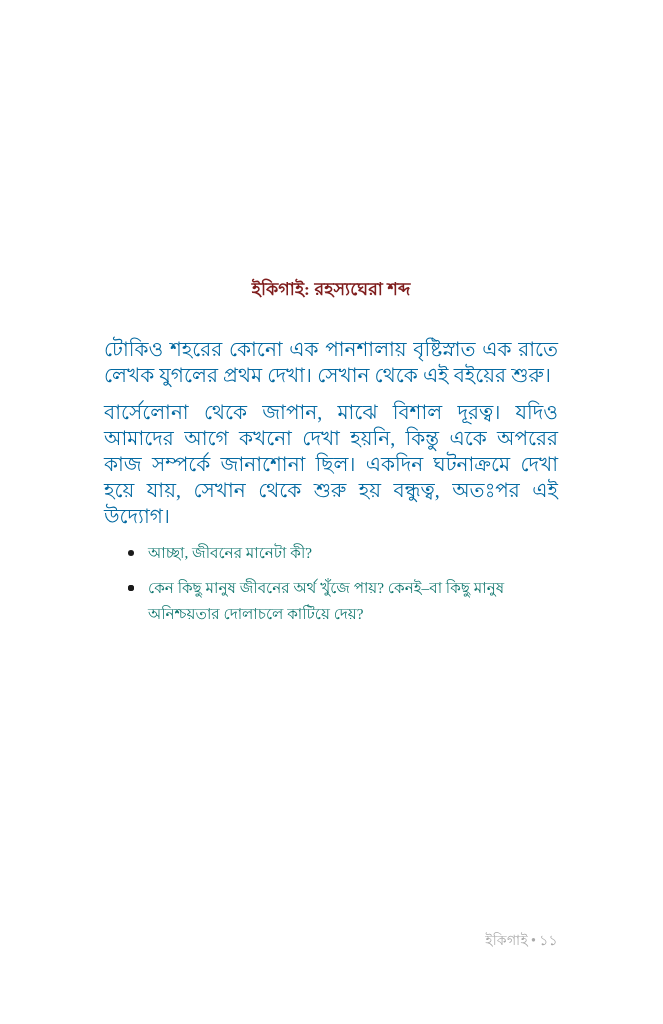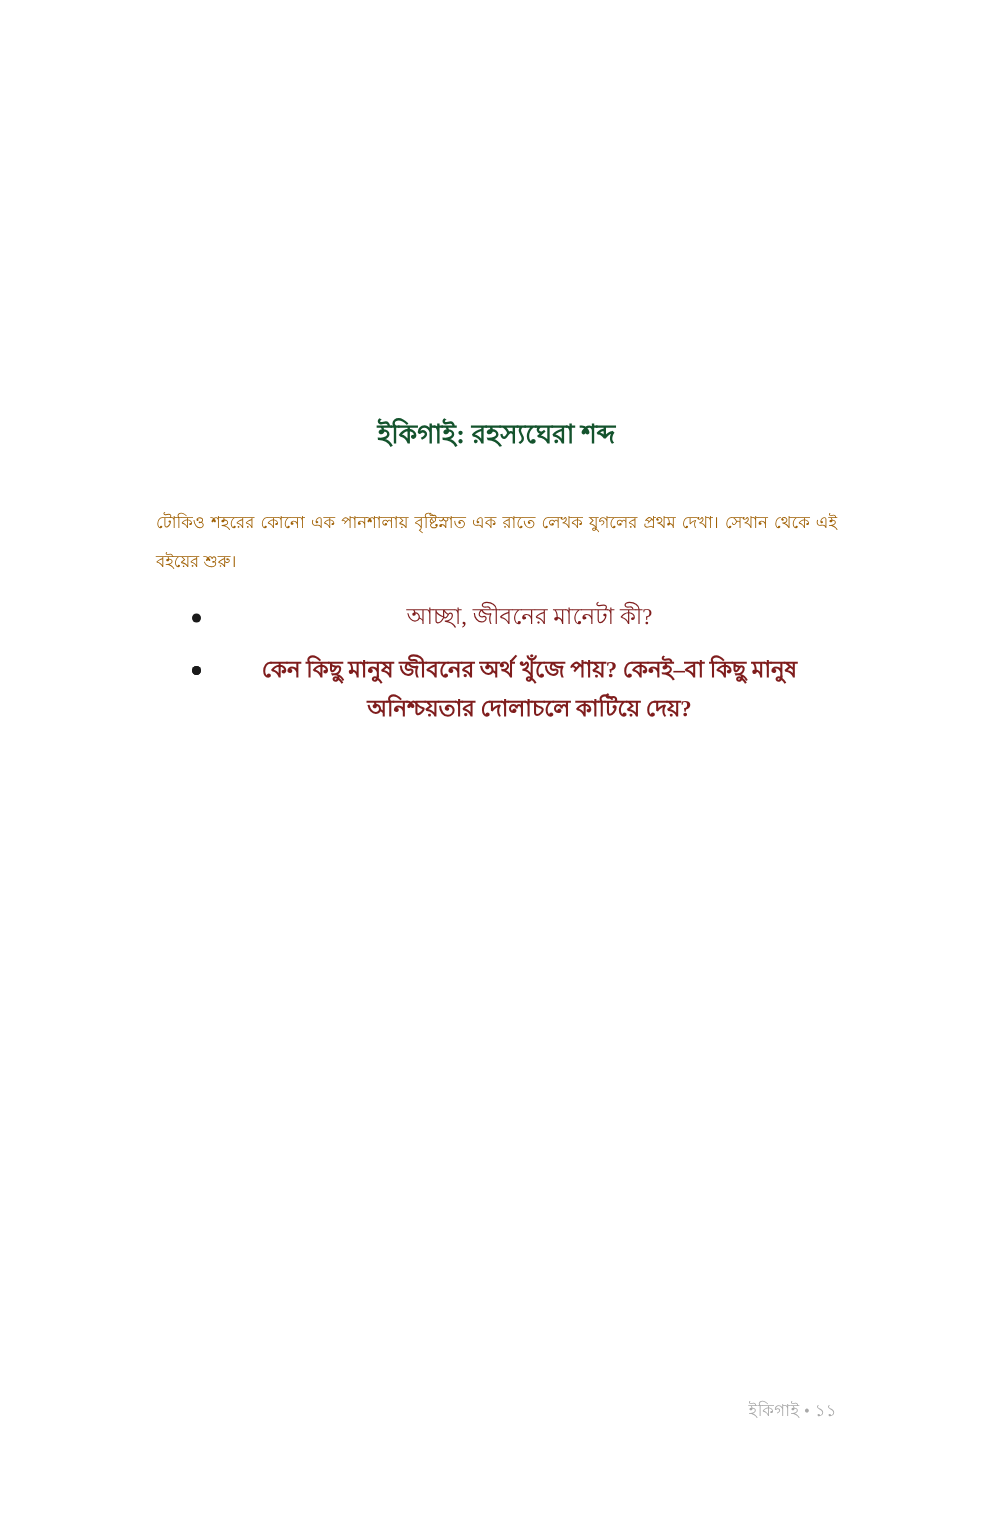--- a/index.html
+++ b/index.html
@@ -35,67 +35,67 @@
     width: 454px;
   }
 
   .chapter-title {
     font-size: 17.5px;
     font-weight: bold;
     text-align: center;
     line-height: 1.35;
     margin: 0 0 34px 0;
     letter-spacing: 0.1px;
-    color: #14532d;
+    color: #7f1d1d;
   }
 
   .para {
-    font-size: 11px;
+    font-size: 20px;
     line-height: 26px;
     text-align: justify;
     text-justify: inter-word;
     margin: 0 0 11px 0;
-    color: #a16207;
+    color: #0369a1;
     word-spacing: 0.2px;
   }
 
   .bullet-list {
     list-style: none;
     margin: 9px 0 0 0;
     padding: 0;
   }
 
   .bullet-item {
     position: relative;
     padding-left: 44px;
     font-size: 15.2px;
     line-height: 26px;
-    text-align: center;
+    text-align: left;
     margin: 0 0 9px 0;
-    color: #7f1d1d;
+    color: #0f766e;
   }
-  .bullet-item:last-child { margin-bottom: 4px; font-weight: bold; }
+  .bullet-item:last-child { margin-bottom: 4px; }
 
   .bullet-dot {
     position: absolute;
     left: 24px;
     top: 10px;
     width: 6px;
     height: 6px;
     border-radius: 50%;
     background: #1a1a1a;
   }
 
   .footer {
     position: absolute;
     left: 104px;
     top: 931px;
     width: 454px;
     text-align: right;
-    font-size: 11px;
+    font-size: 14px;
     line-height: 20px;
     color: #a9a9a9;
     letter-spacing: 0.3px;
   }
   .footer .sep {
     display: inline-block;
     margin: 0 3px;
     color: #a9a9a9;
   }
 </style>
@@ -103,20 +103,21 @@
 <body>
 
 <div class="page">
 
   <div class="content">
 
     <h1 class="chapter-title">ইকিগাই: রহস্যঘেরা শব্দ</h1>
 
     <p class="para">টোকিও শহরের কোনো এক পানশালায় বৃষ্টিস্নাত এক রাতে লেখক যুগলের প্রথম দেখা। সেখান থেকে এই বইয়ের শুরু।</p>
 
+    <p class="para">বার্সেলোনা থেকে জাপান, মাঝে বিশাল দূরত্ব। যদিও আমাদের আগে কখনো দেখা হয়নি, কিন্তু একে অপরের কাজ সম্পর্কে জানাশোনা ছিল। একদিন ঘটনাক্রমে দেখা হয়ে যায়, সেখান থেকে শুরু হয় বন্ধুত্ব, অতঃপর এই উদ্যোগ।</p>
 
 
 
     <ul class="bullet-list">
       <li class="bullet-item">
         <span class="bullet-dot"></span>
         <span>আচ্ছা, জীবনের মানেটা কী?</span>
       </li>
       <li class="bullet-item">
         <span class="bullet-dot"></span>

